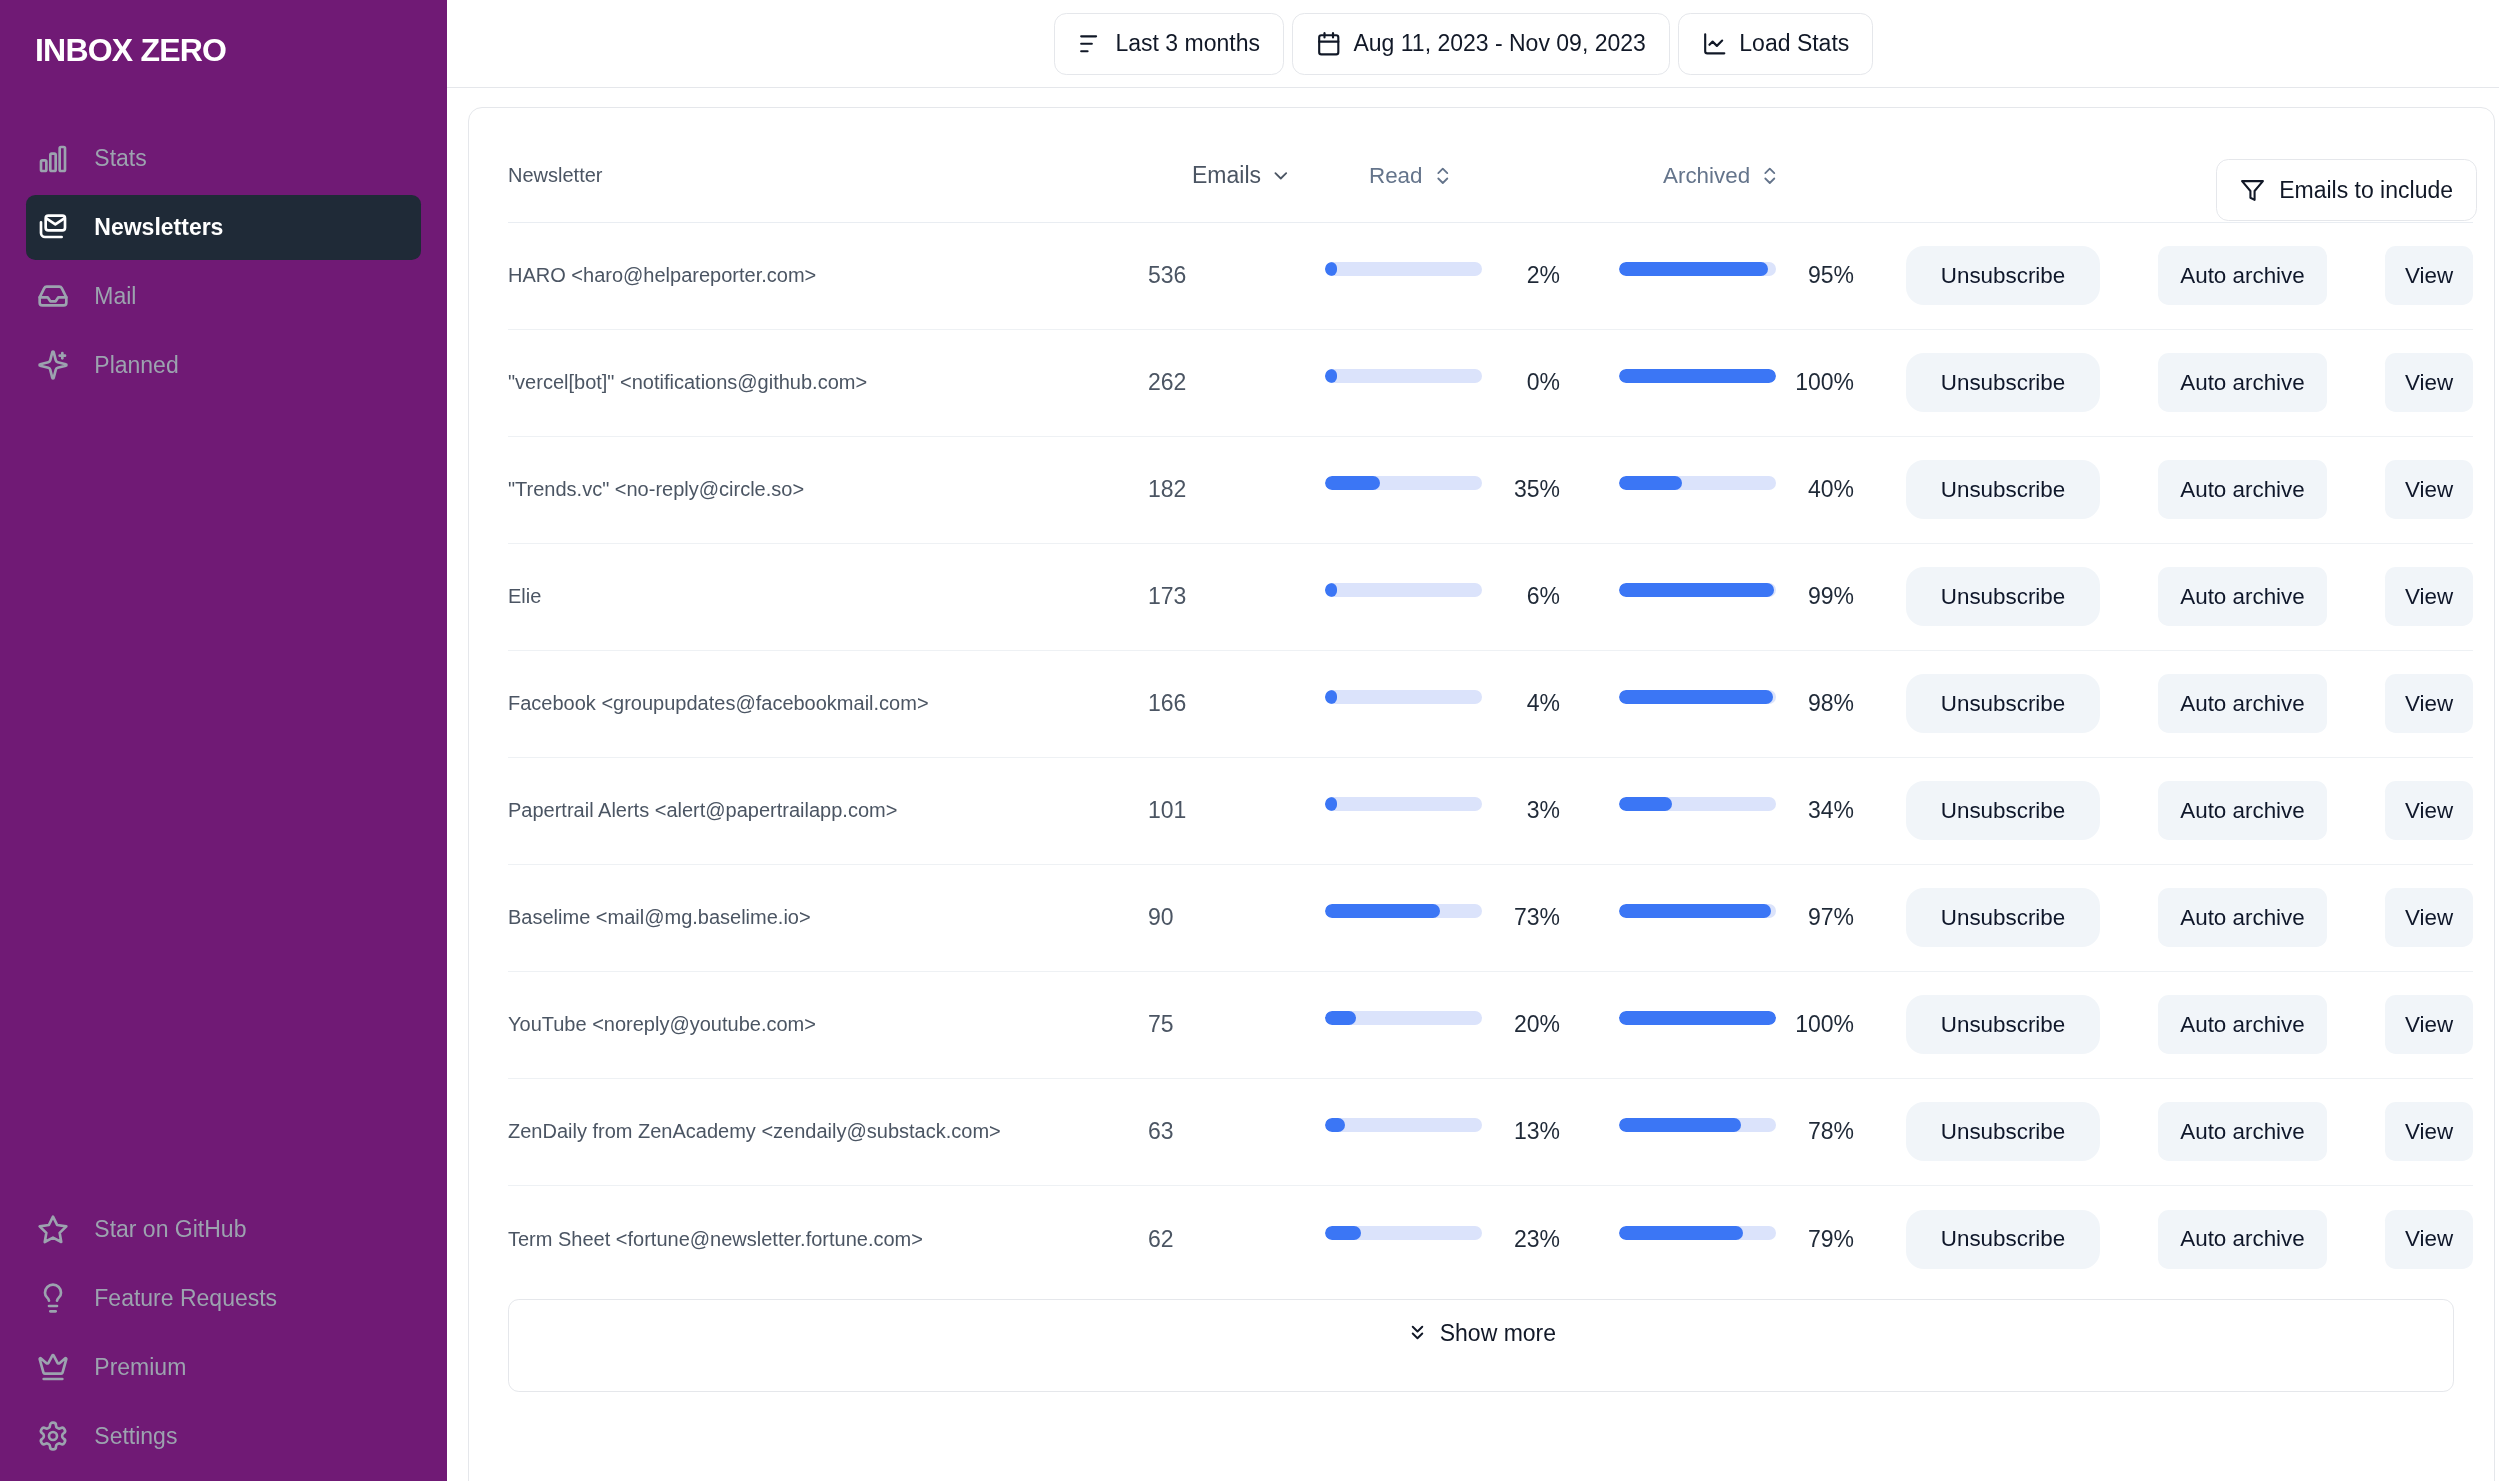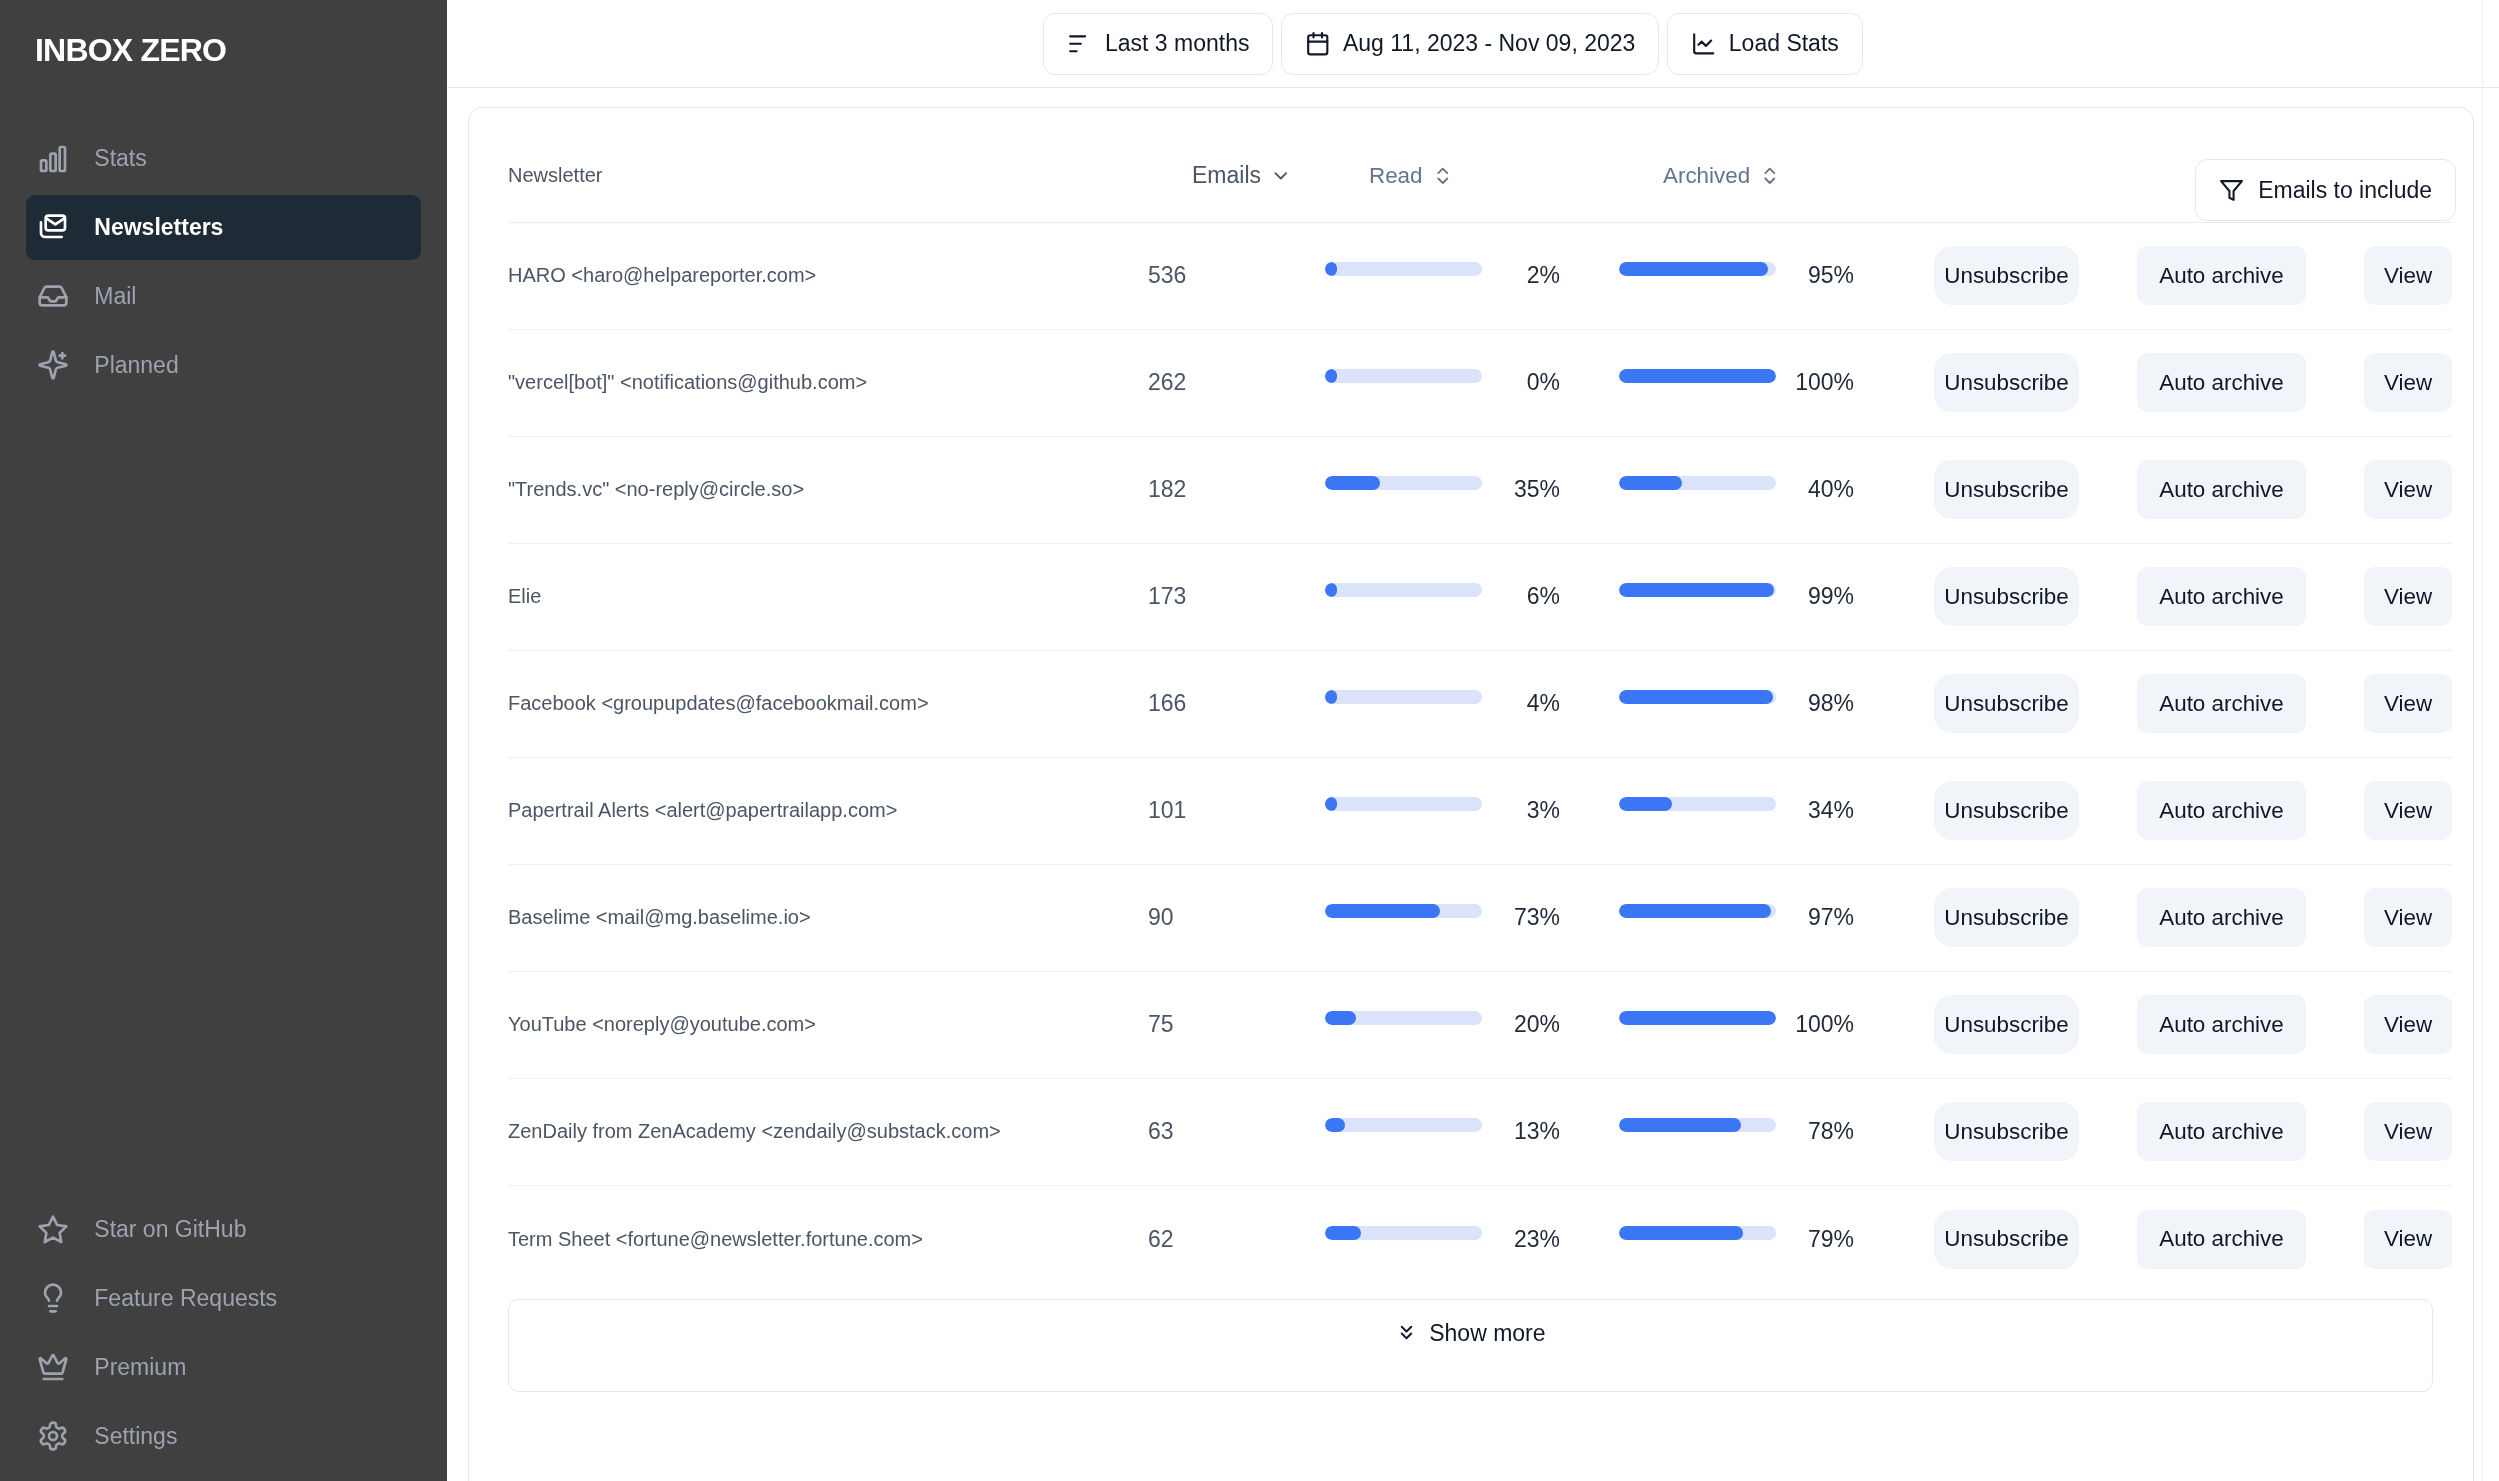--- a/index.html
+++ b/index.html
@@ -1,20 +1,20 @@
 <!DOCTYPE html>
 <html style="font-size:12.3px"><head>
 <meta charset="utf-8">
 <style>
   * { margin:0; padding:0; box-sizing:border-box; }
   html,body { width:2500px; height:1481px; overflow:hidden; }
   body { font-family:"Liberation Sans", sans-serif; background:#fff; display:flex; color:#111827; }
 
   
-  .sidebar { width:447px; height:1481px; background:#404040; flex:0 0 auto; display:flex; flex-direction:column; }
+  .sidebar { width:447px; height:1481px; background:#701a75; flex:0 0 auto; display:flex; flex-direction:column; }
   .logo { padding:32px 35px 0 35px; color:#fff; font-size:32px; font-weight:800; letter-spacing:-0.8px; cursor:pointer; }
   .nav { margin-top:57px; padding:0 26px; display:flex; flex-direction:column; gap:3.9px; }
   .nav-item { height:65px; border-radius:9.3px; display:flex; align-items:center; padding:0 10.8px;
               color:#9ca3af; font-size:23px; font-weight:500; cursor:pointer; }
   .nav-item svg { width:32px; height:32px; flex:0 0 auto; }
   .nav-item .lbl { margin-left:25.5px; }
   .nav-item.active { background:#1f2a37; color:#fff; font-weight:600; }
   .spacer { flex:1; }
   .nav.bottom { margin-top:0; padding-bottom:12.3px; }
 
@@ -49,21 +49,21 @@
   .c-arch { margin-left:59px; }
   .hcell { display:flex; align-items:center; gap:9.3px; cursor:pointer;margin-left:44px; }
   .hcell svg { width:21.6px; height:21.6px; }
 
   .bar { width:157px; height:14px; border-radius:7px; background:#dbe3fb; overflow:hidden; flex:0 0 auto; }
   .bar .fill { height:100%; border-radius:7px; background:#3b76f5; }
   .pct { flex:1; text-align:right; font-size:23px; color:#1f2937; }
 
   .act { border:none; background:#f1f5f9; color:#0f172a; font-size:22.4px; font-weight:500;
          height:59px; border-radius:10.8px; cursor:pointer; font-family:inherit; flex:0 0 auto; }
-  .act.unsub { width:145px; margin-left:80px;border-radius:18px; }
+  .act.unsub { width:194px; margin-left:52px;border-radius:18px; }
   .act.auto  { width:169px; margin-left:58px; }
   .act.view  { width:88px; margin-left:58px; }
 
   .show-more { margin:6.2px 19px 0 0; height:93px; border:1.5px solid #e5e7eb; border-radius:10.8px; background:#fff;
                width:calc(100% - 19px); display:flex; align-items:flex-start; justify-content:center;
                padding-top:20px; gap:10.8px; font-size:23px; font-weight:500; color:#111827; cursor:pointer;
                font-family:inherit; }
   .show-more svg { width:23px; height:23px; margin-top:1.5px; }
 
   .scroll-edge { position:absolute; right:17px; top:0; bottom:0; width:1.5px; background:#eceef2; }

